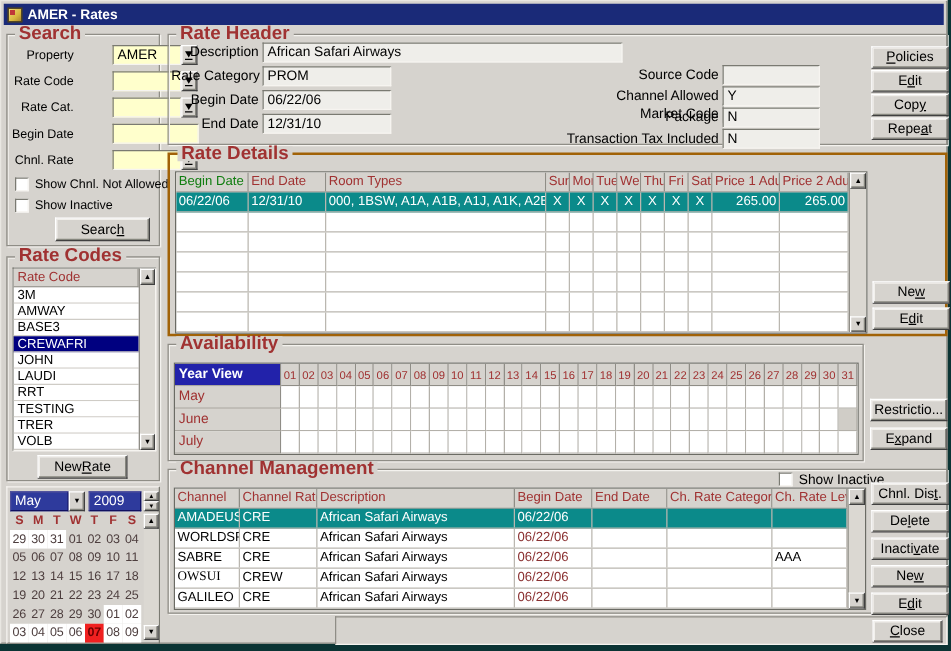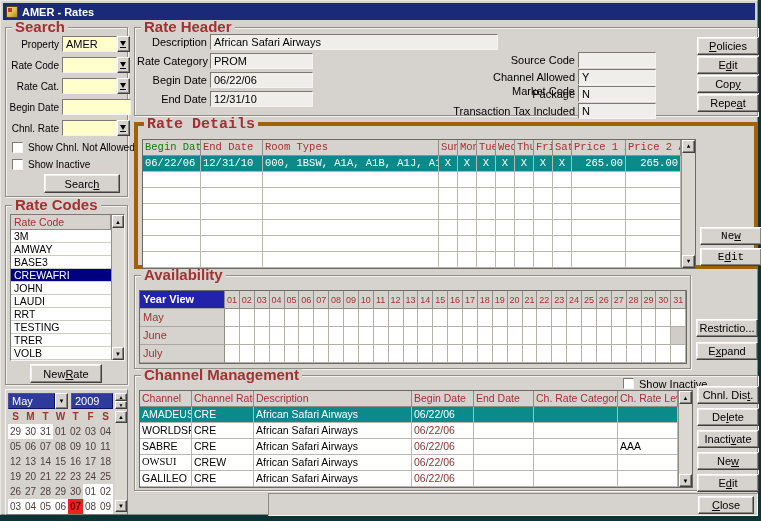--- a/index.html
+++ b/index.html
@@ -13,33 +13,33 @@
   #window{position:absolute;left:0;top:0;width:758px;height:515px;background:var(--window-bg);
     border:1px solid #8a8a82;border-top-color:#e9e7e2;border-left-color:#e9e7e2;}
   .titlebar{position:absolute;left:2px;top:2px;right:2px;height:17px;background:var(--titlebar);
     display:flex;align-items:center;padding-left:3px;}
   .title-icon{width:12px;height:12px;background:linear-gradient(135deg,#f0dc78 0%,#d8b840 60%,#a8862a 100%);
     border:1px solid #554410;margin-right:4px;position:relative;}
   .title-icon::after{content:'';position:absolute;left:1px;top:1px;width:4px;height:4px;background:#c03838;}
   .title-text{color:#fff;font-size:11px;font-weight:bold;white-space:nowrap;}
 
   .group{position:absolute;border:1px solid #8f8d86;box-shadow:inset 1px 1px 0 #f4f2ee,1px 1px 0 #f4f2ee;}
-  .group.red{border:4px solid #a16207;box-shadow:none;font-family:Liberation Mono, monospace;}
+  .group.red{border:2px solid #a16207;box-shadow:none;}
   .group-label{position:absolute;top:-7px;left:6px;background:var(--window-bg);padding:0 3px;
     color:var(--section-red);font-weight:bold;font-size:15px;line-height:12px;white-space:nowrap;}
 
   .btn{background:var(--window-bg);font-size:11px;color:#000;display:flex;align-items:center;justify-content:center;
     border:1px solid;border-color:#ffffff #404040 #404040 #ffffff;box-shadow:inset -1px -1px 0 #86867e,inset 1px 1px 0 #f2f0ec;
     cursor:default;white-space:nowrap;overflow:hidden;}
   .stackbtn{height:18px;width:62px;}
   .gap1 .stackbtn{margin-bottom:1px;} .gap3 .stackbtn{margin-bottom:3px;}
   .gap4 .stackbtn{margin-bottom:4px;} .gap5 .stackbtn{margin-bottom:5px;}
   .field{height:16px;font-size:11px;padding:1px 3px;background:#fff;white-space:nowrap;overflow:hidden;
     border:1px solid;border-color:#7a7a72 #f6f4f0 #f6f4f0 #7a7a72;}
-  .cream{background:var(--field-cream);}
+  .cream{background:var(--field-cream);margin-left:28px;}
   .grayfield{background:#efeeea;}
 
   
   .srow{position:absolute;left:3px;height:16px;display:flex;align-items:center;}
   .slabel{width:50px;text-align:right;font-size:10px;margin-right:3px;white-space:nowrap;}
   .srow .field{width:55px;} .srow .field.wide{width:69px;}
   .lovbtn{width:13px;height:16px;background:var(--window-bg);border:1px solid;border-color:#fff #404040 #404040 #fff;
     box-shadow:inset -1px -1px 0 #86867e;display:flex;align-items:center;justify-content:center;}
   .lovic{position:relative;width:7px;height:9px;display:block;}
   .lovic::before{content:'';position:absolute;left:0;top:1px;width:0;height:0;

